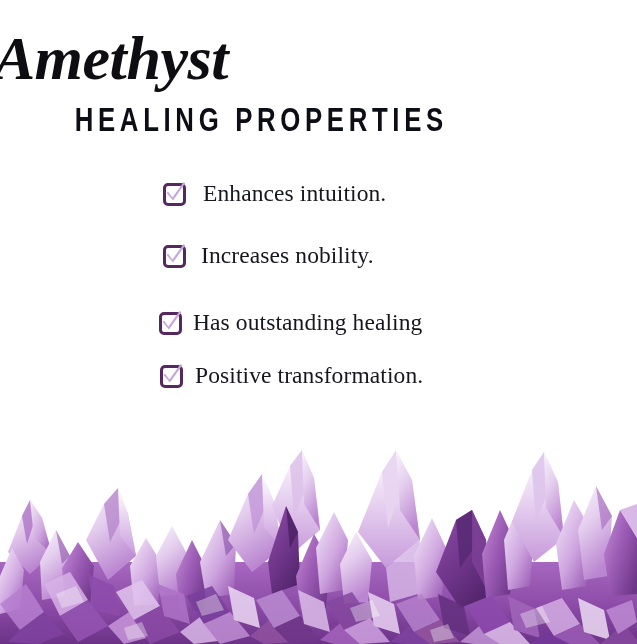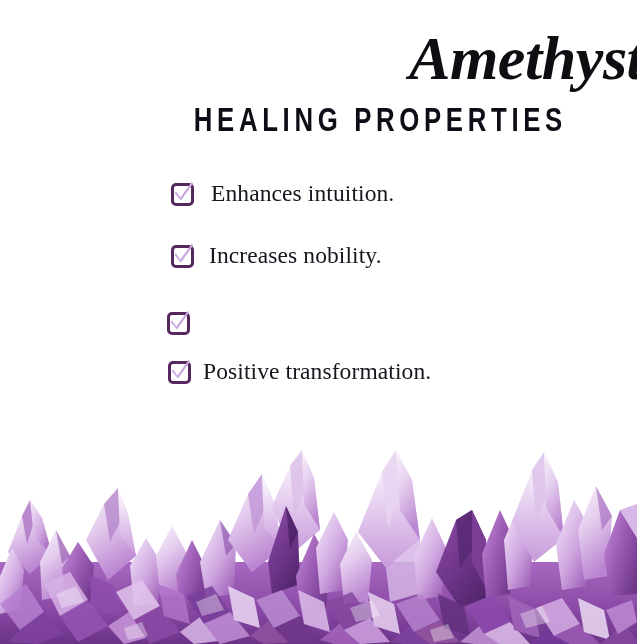--- a/index.html
+++ b/index.html
@@ -19,21 +19,21 @@
     background: #ffffff;
     overflow: hidden;
   }
 
   
   .header {
     position: absolute;
     top: 0;
     left: 0;
     width: 637px;
-    text-align: right;
+    text-align: left;
     padding-top: 28px;
   }
 
   .title {
     font-family: "Liberation Serif", "DejaVu Serif", serif;
     font-style: italic;
     font-weight: bold;
     font-size: 61px;
     line-height: 1.0;
     color: #0d0d12;
@@ -62,21 +62,21 @@
     left: 0;
     width: 637px;
     margin: 0;
     padding: 0;
     list-style: none;
   }
 
   .prop-item {
     display: flex;
     align-items: flex-start;
-    margin: 12px;
+    margin: 4px;
     padding: 0;
   }
 
   .prop-item.gap-1 { margin-top: 0px;  padding-left: 159px; }
   .prop-item.gap-2 { margin-top: 31px; padding-left: 159px; }
   .prop-item.gap-3 { margin-top: 33px; padding-left: 157px; }
   .prop-item.gap-4 { margin-top: 36px; padding-left: 155px; }
   .prop-item.gap-5 { margin-top: 23px; padding-left: 156px; }
 
   
@@ -177,20 +177,21 @@
 
 
     <li class="prop-item gap-4">
       <span class="checkbox">
         <span class="box"></span>
         <svg class="tick" viewBox="0 0 19 21">
           <path d="M2.0 10.6 L6.4 16.4 L17.6 1.0 L19.2 2.2 L7.0 19.6 L0.6 11.9 Z" fill="#c8a7dd"></path>
         </svg>
       </span>
       <span class="prop-text indent-d">
+        <span class="ln">Has outstanding healing</span>
       </span>
     </li>
 
     <li class="prop-item gap-5">
       <span class="checkbox">
         <span class="box"></span>
         <svg class="tick" viewBox="0 0 19 21">
           <path d="M2.0 10.6 L6.4 16.4 L17.6 1.0 L19.2 2.2 L7.0 19.6 L0.6 11.9 Z" fill="#c8a7dd"></path>
         </svg>
       </span>

